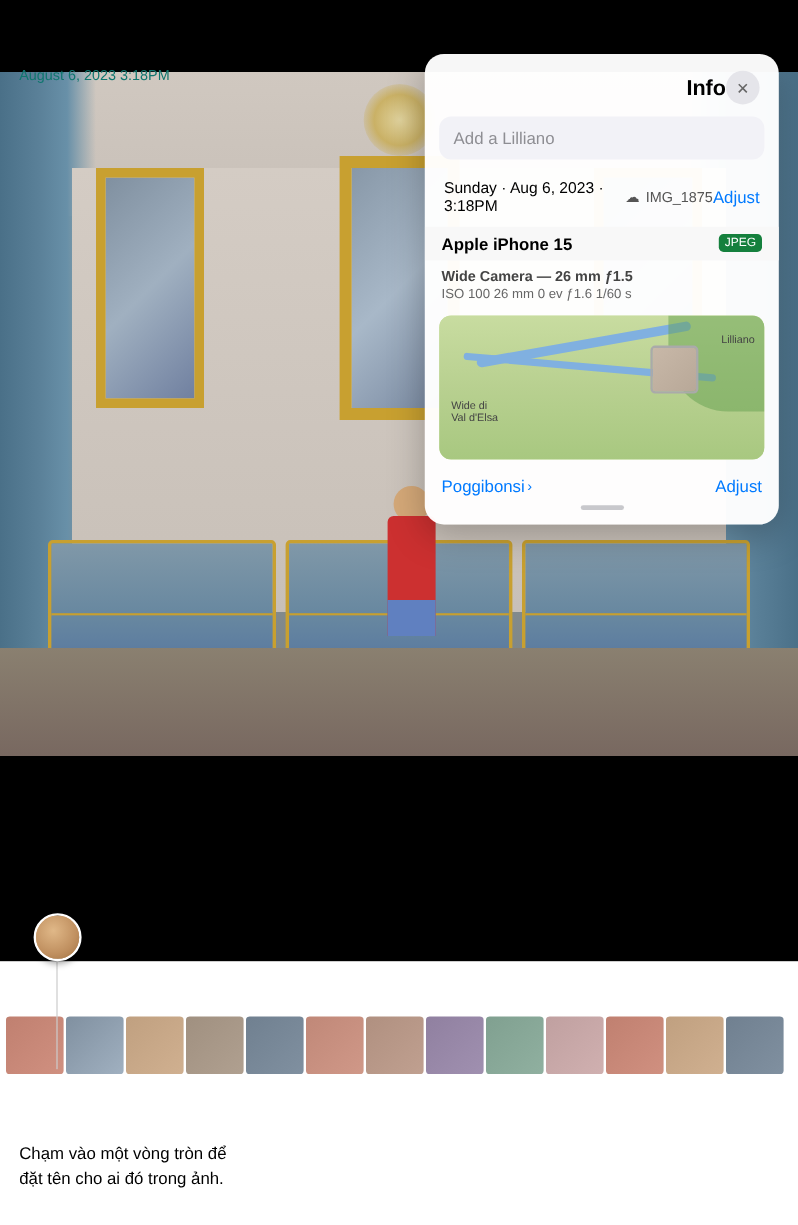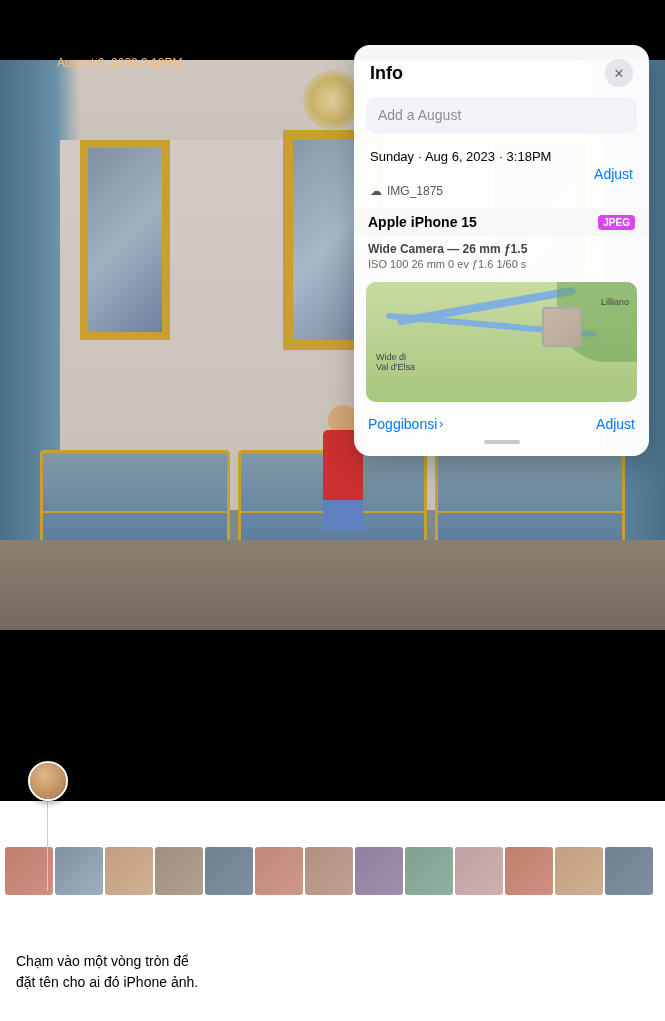--- a/index.html
+++ b/index.html
@@ -243,43 +243,42 @@
       left: 16px;
       z-index: 50;
     }
     .album-name {
       font-size: 20px;
       font-weight: 700;
       color: #000;
     }
     .album-date {
       font-size: 12px;
-      color: #fdba74;
+      color: #0f766e;
       margin-top: 1px;
-      margin-left: 41px;
     }
 
     
     .info-panel {
       position: absolute;
       top: 45px;
       right: 16px;
       width: 295px;
       background: rgba(255,255,255,0.97);
       border-radius: 16px;
       box-shadow: 0 8px 30px rgba(0,0,0,0.25);
       z-index: 200;
       overflow: hidden;
       padding-bottom: 12px;
     }
 
     .info-header {
       display: flex;
       align-items: center;
-      justify-content: space-between;
+      justify-content: flex-end;
       padding: 14px 16px 10px;
     }
     .info-title {
       font-size: 18px;
       font-weight: 600;
       color: #000;
     }
     .close-btn {
       width: 28px;
       height: 28px;
@@ -303,22 +302,22 @@
     }
 
     .date-row {
       display: flex;
       align-items: center;
       justify-content: space-between;
       padding: 4px 16px 4px;
     }
     .date-info {
       display: flex;
-      flex-direction: column;
-      gap: 20px;
+      flex-direction: row;
+      gap: 2px;
     }
     .date-text {
       font-size: 13px;
       color: #000;
     }
     .file-row {
       display: flex;
       align-items: center;
       gap: 5px;
     }
@@ -331,36 +330,36 @@
       color: #555;
     }
     .adjust-btn {
       font-size: 14px;
       color: #007aff;
       font-weight: 500;
     }
 
     .device-row {
       display: flex;
-      align-items: center;
+      align-items: flex-start;
       justify-content: space-between;
       padding: 6px 14px;
       background: #f8f8f8;
       margin: 0 0 2px;
     }
     .device-name {
       font-size: 14px;
       font-weight: 600;
       color: #000;
     }
     .jpeg-badge {
-      background: #d946ef;
+      background: #15803d;
       color: #fff;
       font-size: 10px;
-      font-weight: 700;
+      font-weight: 400;
       padding: 2px 5px;
       border-radius: 4px;
     }
 
     .camera-info {
       padding: 4px 14px;
     }
     .camera-line {
       font-size: 12px;
       color: #444;
@@ -678,21 +677,21 @@
 
 <div class="info-panel">
   <div class="info-header">
     <span class="info-title">Info</span>
     <div class="close-btn">
       <span>✕</span>
     </div>
   </div>
 
   <div class="caption-input">
-    <span>Add a August</span>
+    <span>Add a Lilliano</span>
   </div>
 
   <div class="date-row">
     <div class="date-info">
       <span class="date-text">Sunday · Aug 6, 2023 · 3:18PM</span>
       <div class="file-row">
         <span class="cloud-icon">☁</span>
         <span class="file-name">IMG_1875</span>
       </div>
     </div>
@@ -774,17 +773,17 @@
     </div>
     <div class="toolbar-btn">
       <span class="toolbar-icon" style="font-size:20px;">🗑</span>
     </div>
   </div>
 </div>
 
 <div class="text-section">
   <div style="position:absolute;bottom:28px;left:16px;right:16px;">
     <div class="instruction-line">Chạm vào một vòng tròn để</div>
-    <div class="instruction-line">đặt tên cho ai đó iPhone ảnh.</div>
+    <div class="instruction-line">đặt tên cho ai đó trong ảnh.</div>
   </div>
 </div>
 
 <div class="home-indicator"></div>
 
 </body></html>

